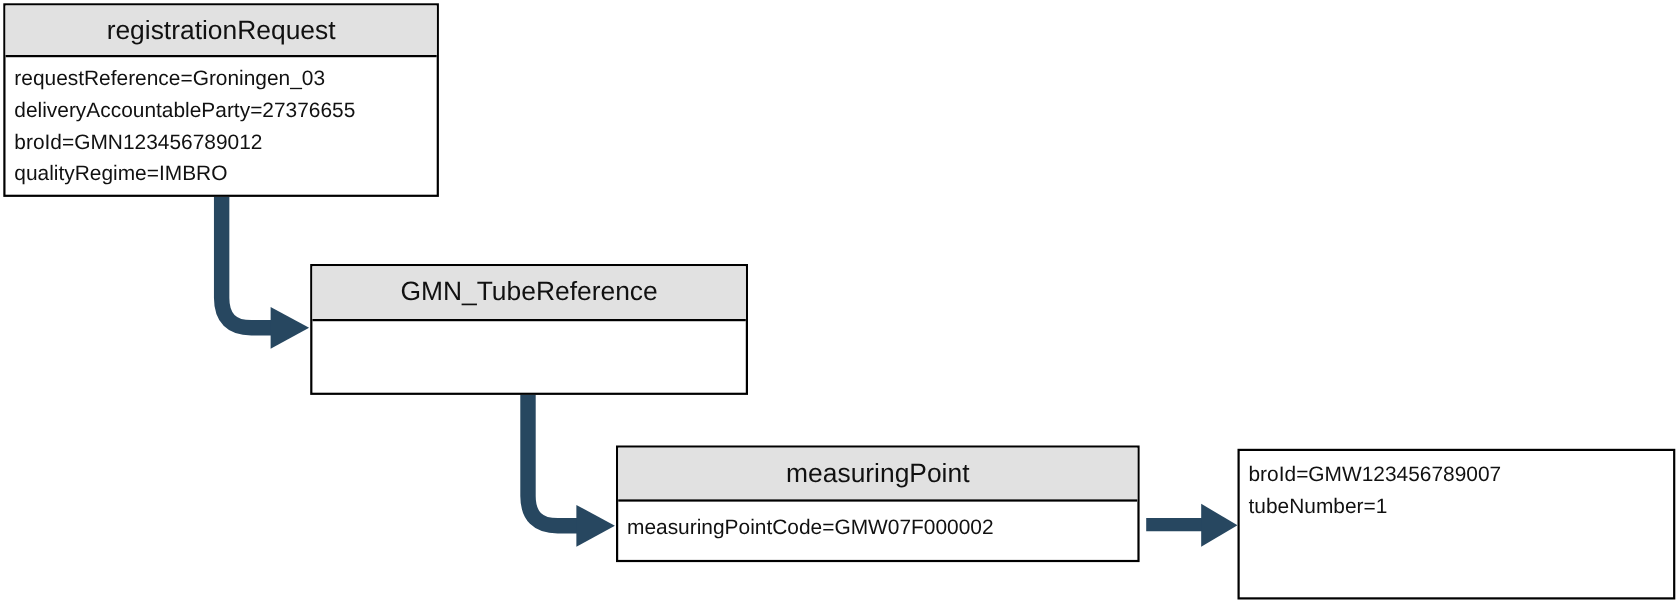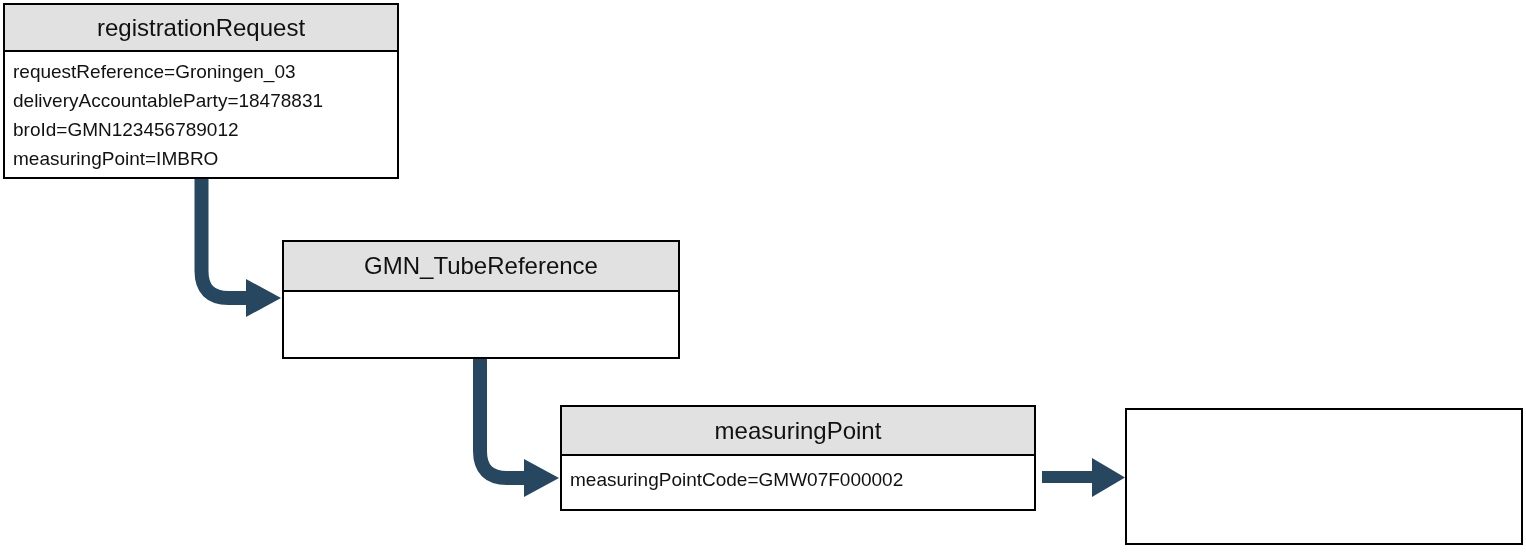--- a/index.html
+++ b/index.html
@@ -94,37 +94,41 @@
     <path class="edge-line" d="M 1042 477 L 1093 477" stroke-width="12"></path>
     <polygon class="edge-head" points="1092,458 1125,477.5 1092,497"></polygon>
   </svg>
 
   <div class="node" id="node-registration-request">
     <div class="node-header">
       <span>registrationRequest</span>
     </div>
     <div class="node-body">
       <div class="attr-line">requestReference=Groningen_03</div>
-      <div class="attr-line">deliveryAccountableParty=18478831</div>
+      <div class="attr-line">deliveryAccountableParty=27376655</div>
       <div class="attr-line">broId=GMN123456789012</div>
-      <div class="attr-line">measuringPoint=IMBRO</div>
+      <div class="attr-line">qualityRegime=IMBRO</div>
     </div>
   </div>
 
   <div class="node" id="node-gmn-tube-reference">
     <div class="node-header">
       <span>GMN_TubeReference</span>
     </div>
   </div>
 
   <div class="node" id="node-measuring-point">
     <div class="node-header">
       <span>measuringPoint</span>
     </div>
     <div class="node-body">
       <div class="attr-line">measuringPointCode=GMW07F000002</div>
     </div>
   </div>
 
   <div class="node" id="node-groundwater-monitoring-tube">
+    <div class="node-body">
+      <div class="attr-line">broId=GMW123456789007</div>
+      <div class="attr-line">tubeNumber=1</div>
+    </div>
   </div>
 
 </div>
 
 </body></html>

